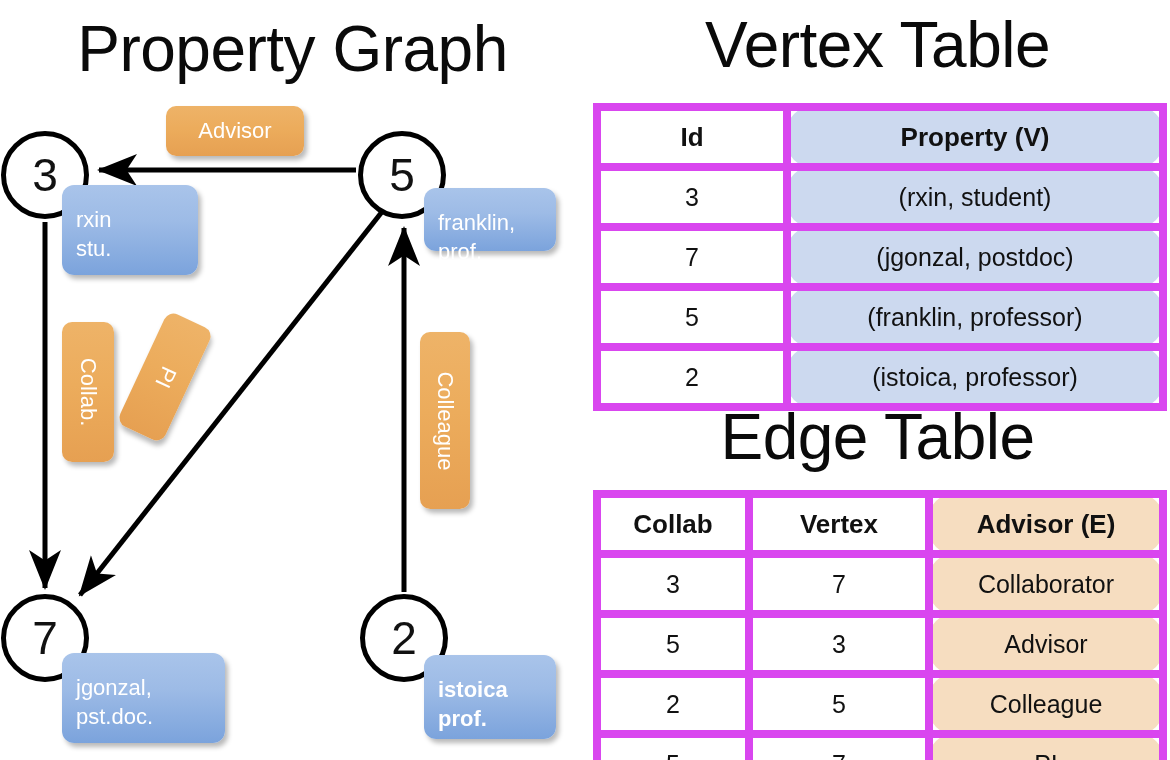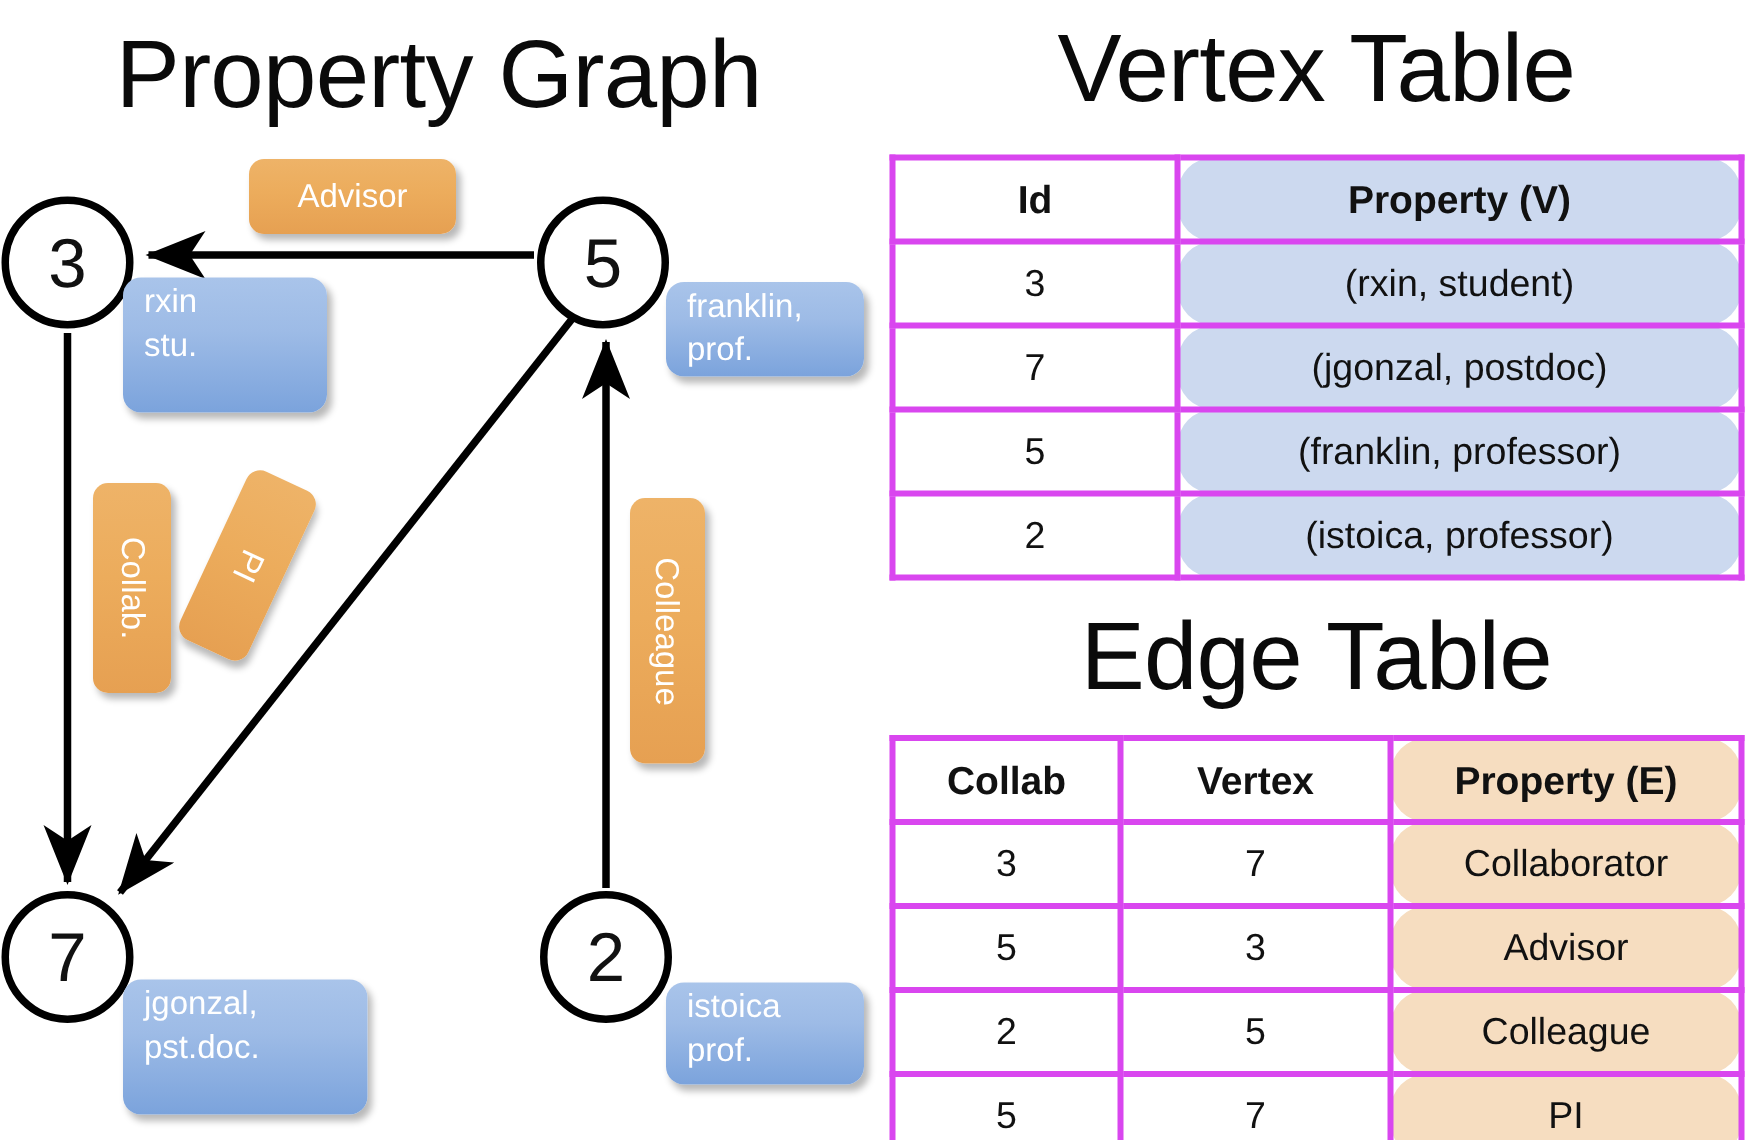--- a/index.html
+++ b/index.html
@@ -70,29 +70,28 @@
   .vbox {
     position: absolute;
     border-radius: 12px;
     background: linear-gradient(180deg, #a9c4ea 0%, #9dbbe6 40%, #7ba3dc 100%);
     box-shadow: 3px 4px 5px rgba(0,0,0,0.28);
     color: #ffffff;
     font-family: "Liberation Sans", sans-serif;
     font-weight: 400;
     font-size: 22px;
     line-height: 1.32;
-    padding: 1px 14px;
+    padding: 20px 14px;
     box-sizing: border-box;
     z-index: 5;
-    margin-left: 20px;
   }
   #vbox-rxin     { left: 62px;  top: 185px; width: 136px; height: 90px; }
   #vbox-franklin { left: 424px; top: 188px; width: 132px; height: 63px; }
   #vbox-jgonzal  { left: 62px;  top: 653px; width: 163px; height: 90px; }
-  #vbox-istoica  { left: 424px; top: 655px; width: 132px; height: 68px; }
+  #vbox-istoica  { left: 424px; top: 655px; width: 132px; height: 84px; font-weight: bold; }
 
   
   .ebox {
     position: absolute;
     border-radius: 10px;
     background: linear-gradient(180deg, #eeb368 0%, #ecac5c 45%, #e6a052 100%);
     box-shadow: 3px 4px 5px rgba(0,0,0,0.28);
     color: #ffffff;
     font-family: "Liberation Sans", sans-serif;
     font-weight: 400;
@@ -128,21 +127,21 @@
 
   
   .data-table {
     position: absolute;
     border-collapse: collapse;
     table-layout: fixed;
     font-family: "Liberation Sans", sans-serif;
     background: #fff;
   }
   .data-table td, .data-table th {
-    border: 4px solid #d946ef;
+    border: 8px solid #d946ef;
     height: 52px;
     text-align: center;
     vertical-align: middle;
     font-weight: 400;
     font-size: 25px;
     color: #111;
     padding: 0 4px;
   }
   .data-table th {
     font-weight: 700;
@@ -264,21 +263,21 @@
 <table class="data-table" id="edge-table">
   <colgroup>
     <col style="width:152px">
     <col style="width:180px">
     <col style="width:234px">
   </colgroup>
   <thead>
     <tr>
       <th>Collab</th>
       <th>Vertex</th>
-      <th class="prop-e sep-left">Property (E)</th>
+      <th class="prop-e sep-left">Advisor (E)</th>
     </tr>
   </thead>
   <tbody>
     <tr>
       <td>3</td>
       <td>7</td>
       <td class="prop-e sep-left">Collaborator</td>
     </tr>
     <tr>
       <td>5</td>

